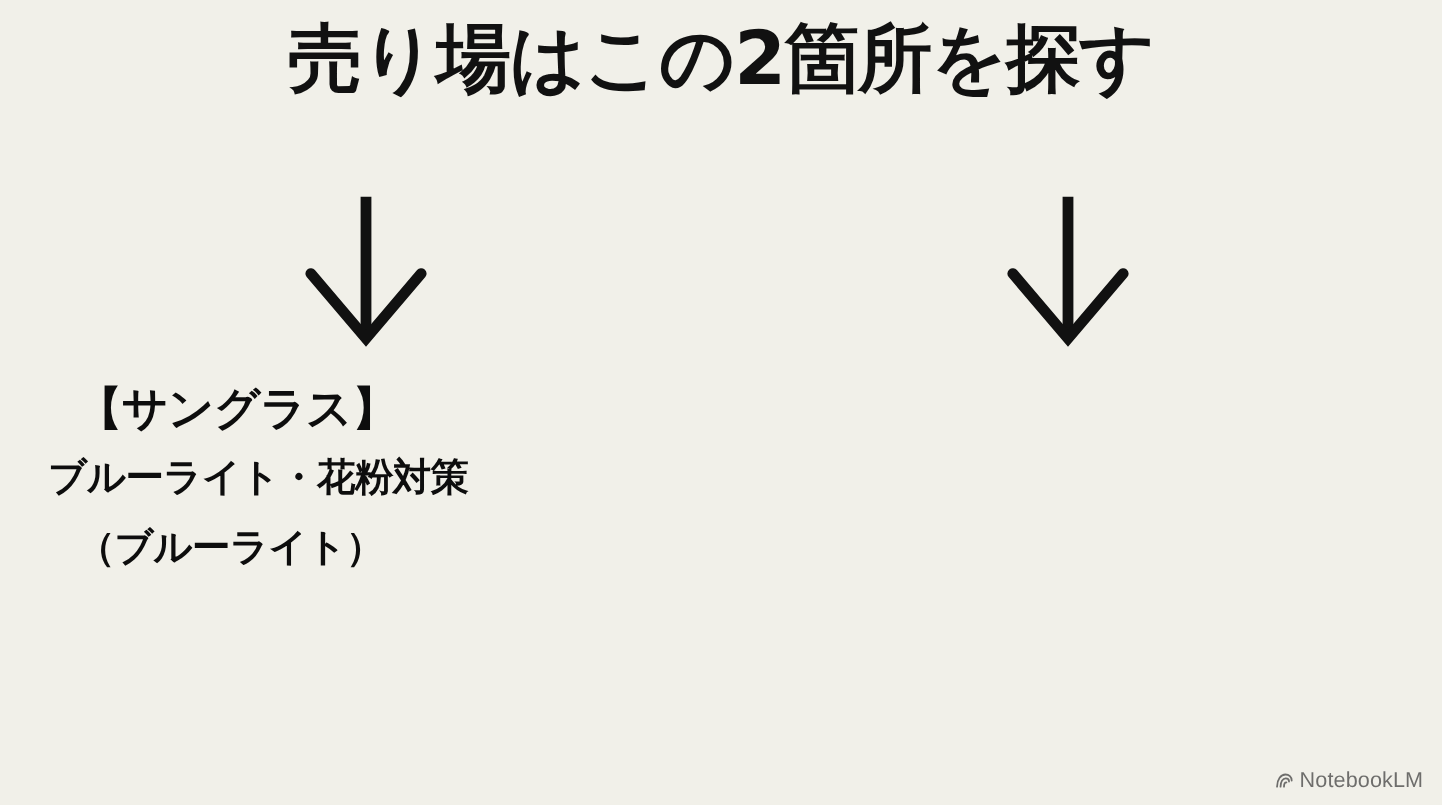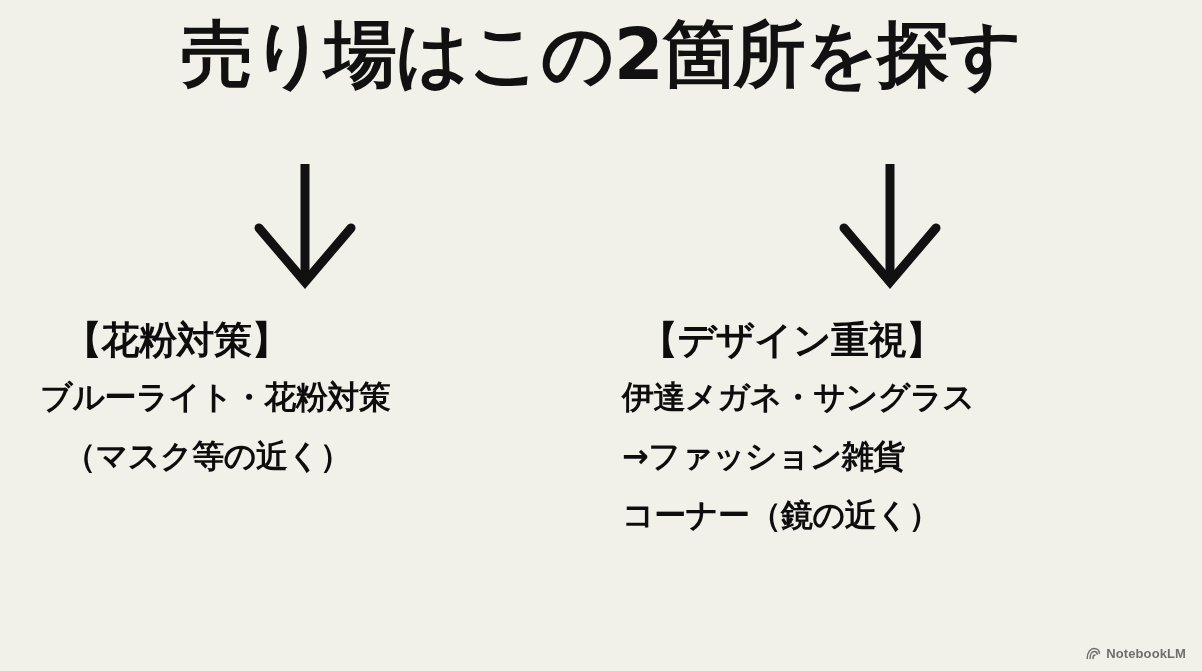--- a/index.html
+++ b/index.html
@@ -22,21 +22,21 @@
     background: #f1f0e9;
   }
 
   
   .title {
     position: absolute;
     top: 14px;
     left: 0;
     width: 1202px;
     text-align: center;
-    font-size: 72px;
+    font-size: 62px;
     line-height: 1.12;
     font-weight: 900;
     color: #111111;
     letter-spacing: -1px;
     white-space: nowrap;
     font-family: "DejaVu Sans", "Liberation Sans", sans-serif;
   }
 
   
   .arrow-row {
@@ -94,22 +94,22 @@
     position: absolute;
     right: 16px;
     bottom: 10px;
     display: flex;
     align-items: center;
     gap: 5px;
     opacity: 0.72;
   }
   .watermark svg { display: block; }
   .watermark .wm-text {
-    font-size: 13px;
-    font-weight: 700;
+    font-size: 18px;
+    font-weight: 400;
     color: #3c3c3c;
     letter-spacing: 0.1px;
     font-family: "Liberation Sans", sans-serif;
   }
 </style>
 </head>
 <body>
 
 <div id="slide">
 
@@ -126,31 +126,25 @@
       <svg viewBox="0 0 120 130" xmlns="http://www.w3.org/2000/svg" aria-hidden="true">
         <path d="M60 4 L60 122" stroke="#111111" stroke-width="9" stroke-linecap="butt" fill="none"></path>
         <path d="M14 68 L60 122 L106 68" stroke="#111111" stroke-width="9" stroke-linecap="round" stroke-linejoin="miter" fill="none"></path>
       </svg>
     </div>
   </div>
 
   <div class="columns">
 
     <div class="col left">
-      <div class="line head">【花粉対策】</div>
+      <div class="line head">【サングラス】</div>
       <div class="line">ブルーライト・花粉対策</div>
-      <div class="line indent">（マスク等の近く）</div>
+      <div class="line indent">（ブルーライト）</div>
     </div>
 
-    <div class="col right">
-      <div class="line head">【デザイン重視】</div>
-      <div class="line">伊達メガネ・サングラス</div>
-      <div class="line">→ファッション雑貨</div>
-      <div class="line">コーナー（鏡の近く）</div>
-    </div>
 
   </div>
 
   <div class="watermark">
     <span>
       <svg width="15" height="13" viewBox="0 0 15 13" xmlns="http://www.w3.org/2000/svg" aria-hidden="true">
         <path d="M1.2 11.6 C1.2 5.4 4.6 1.4 8.2 1.4 C11.2 1.4 13.4 3.6 13.4 6.4" stroke="#3c3c3c" stroke-width="1.5" fill="none" stroke-linecap="round"></path>
         <path d="M4.1 11.6 C4.1 7.4 6.0 4.6 8.4 4.6 C10.1 4.6 11.2 5.8 11.2 7.3" stroke="#3c3c3c" stroke-width="1.5" fill="none" stroke-linecap="round"></path>
         <path d="M7.0 11.6 C7.0 9.4 7.9 8.0 9.0 8.0" stroke="#3c3c3c" stroke-width="1.5" fill="none" stroke-linecap="round"></path>
       </svg>

